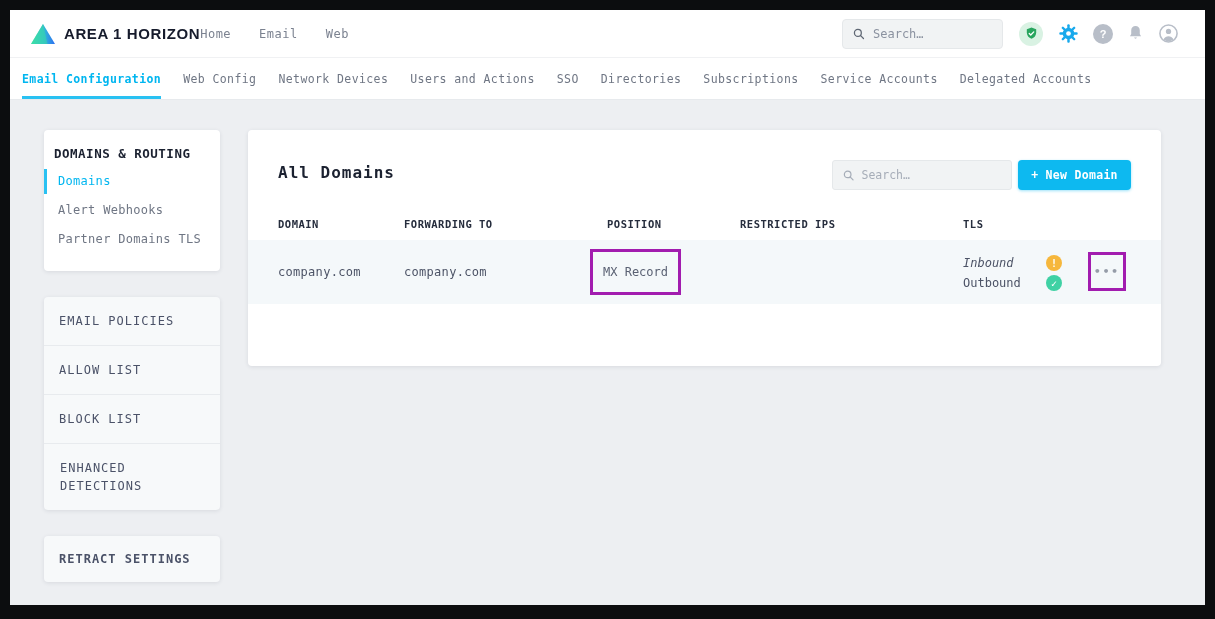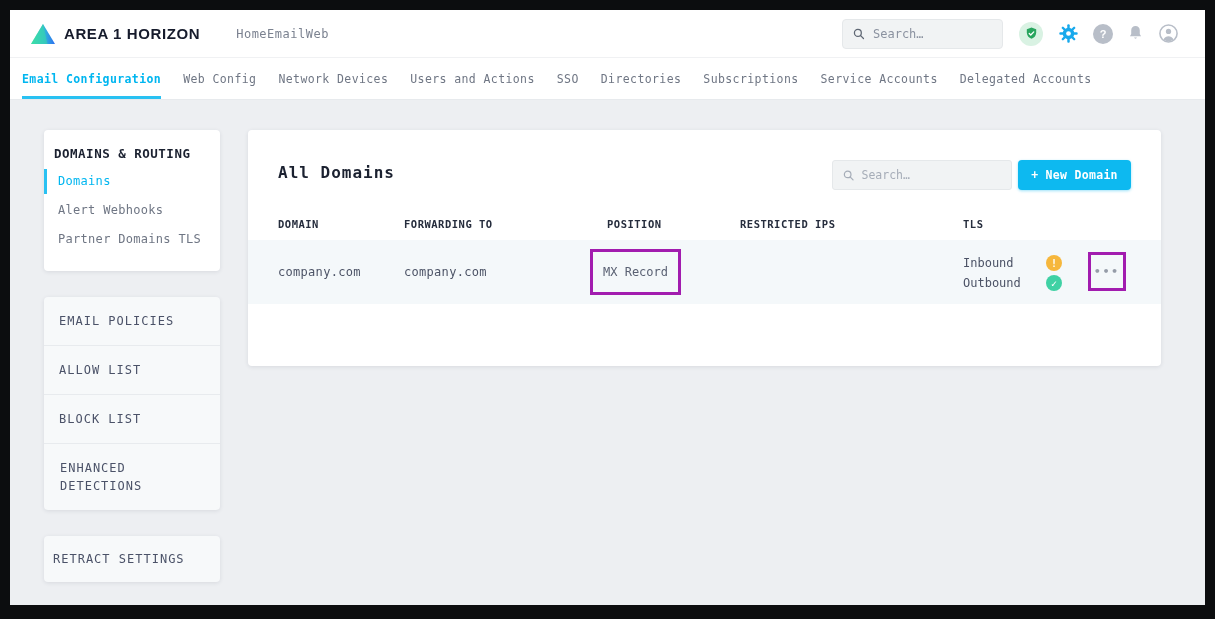--- a/index.html
+++ b/index.html
@@ -6,21 +6,21 @@
   html,body { width:1215px; height:619px; }
   body { font-family:"DejaVu Sans Mono", monospace; background:#0c0d0f; }
 
   .frame { position:relative; width:1215px; height:619px; background:#0c0d0f; padding:10px 10px 14px 10px; }
   .app { position:relative; width:1195px; height:595px; background:#edeff2; overflow:hidden; }
 
   
   .header { display:flex; align-items:center; height:48px; background:#ffffff; padding:0 26px 0 20px; border-bottom:1px solid #f0f1f3; }
   .logo { display:flex; align-items:center; gap:8px; }
   .logo-text { font-family:"Liberation Sans", sans-serif; font-weight:700; font-size:15px; letter-spacing:.6px; color:#161b2c; }
-  .top-nav { display:flex; margin-left:36px; }
+  .top-nav { display:flex; gap:28px; }
   .top-nav-link { font-size:12px; letter-spacing:.5px; color:#7b8290; cursor:pointer; }
   .top-search { margin-left:auto; display:flex; align-items:center; gap:8px; width:161px; height:30px; background:#f1f3f4; border:1px solid #e5e8ea; border-radius:4px; padding:0 10px; }
   .top-search input { border:none; outline:none; background:transparent; width:100%; font-family:"DejaVu Sans Mono", monospace; font-size:12px; color:#4c5366; }
   .top-search input::placeholder { color:#8b92a0; }
   .hdr-icons { display:flex; align-items:center; gap:13px; margin-left:16px; }
   .icon-badge { width:24px; height:24px; border-radius:50%; display:flex; align-items:center; justify-content:center; }
   .shield-bg { background:#d9f2e3; }
   .help-badge { width:20px; height:20px; border-radius:50%; background:#b8bec8; color:#fff; font-size:11px; font-weight:700; display:flex; align-items:center; justify-content:center; font-family:"Liberation Sans", sans-serif; }
 
   
@@ -38,21 +38,21 @@
   .routing-title { font-size:12.5px; font-weight:700; letter-spacing:.5px; color:#1b2130; padding:8px 14px 6px 10px; }
   .routing-item { position:relative; font-size:12px; letter-spacing:.3px; color:#6f7684; line-height:29px; padding-left:14px; cursor:pointer; white-space:nowrap; }
   .routing-item.active { color:#00b6f0; }
   .routing-item.active::before { content:""; position:absolute; left:0; top:2px; bottom:2px; width:3px; background:#29c1f2; }
 
   .card-sections { top:197px; background:#f7f9fa; }
   .side-section { font-size:12px; letter-spacing:1px; color:#4b5268; padding:15px 15px; border-bottom:1px solid #e8ebee; cursor:pointer; line-height:18px; }
   .side-section:last-child { border-bottom:none;padding-left:16px; }
 
   .card-retract { top:436px; height:46px; background:#f7f9fa; display:flex; align-items:center; }
-  .retract-label { font-size:12px; letter-spacing:1px; color:#4b5268; padding-left:9px; cursor:pointer; }
+  .retract-label { font-size:12px; letter-spacing:1px; color:#4b5268; padding-left:15px; cursor:pointer;font-weight:bold; }
 
   
   .main-card { position:absolute; left:238px; top:30px; width:913px; height:236px; background:#ffffff; border-radius:4px; box-shadow:0 1px 4px rgba(30,40,60,.10); }
   .main-title { position:absolute; left:30px; top:33px; font-size:16px; font-weight:700; letter-spacing:1px; color:#1b2130; }
   .main-search { position:absolute; left:584px; top:30px; display:flex; align-items:center; gap:7px; width:180px; height:30px; background:#f1f3f4; border:1px solid #e5e8ea; border-radius:3px; padding:0 10px; }
   .main-search input { border:none; outline:none; background:transparent; width:100%; font-family:"DejaVu Sans Mono", monospace; font-size:11.5px; color:#4c5366; }
   .main-search input::placeholder { color:#a6adb8; }
   .new-domain-btn { position:absolute; left:770px; top:30px; width:113px; height:30px; background:#0db9f0; color:#ffffff; border:none; border-radius:4px; font-family:"DejaVu Sans Mono", monospace; font-size:11.5px; font-weight:700; letter-spacing:.3px; cursor:pointer; box-shadow:0 1px 3px rgba(13,185,240,.4); }
 
   .thead { position:absolute; top:82px; left:0; right:0; height:28px; }
@@ -62,21 +62,21 @@
 
   .col-0 { left:30px; } .col-1 { left:156px; } .col-2 { left:359px; } .col-3 { left:492px; } .col-4 { left:715px; }
 
   .hl-box { position:absolute; border:3px solid #a21caf; }
   .pos-box { left:342px; top:9px; width:91px; height:46px; display:flex; align-items:center; justify-content:center; }
   .pos-box span { font-size:12px; color:#5a6173; }
   .menu-box { left:840px; top:12px; width:38px; height:39px; display:flex; align-items:center; justify-content:center; cursor:pointer; }
   .menu-dots { font-size:11px; font-weight:700; letter-spacing:2px; color:#959ca8; line-height:1; }
 
   .tls-line { position:absolute; left:715px; height:18px; line-height:18px; font-size:12px; color:#4c5366; }
-  .tls-in { top:14px; } .tls-out { top:34px; }
+  .tls-in { top:14px;font-style:italic; } .tls-out { top:34px; }
   .status-dot { position:absolute; left:798px; width:16px; height:16px; border-radius:50%; display:flex; align-items:center; justify-content:center; color:#fff; font-size:10px; font-weight:700; }
   .status-warning { background:#f6b73c; }
   .status-ok { background:#3fd1a4; }
   .dot-in { top:15px; } .dot-out { top:35px; }
 </style>
 </head>
 <body>
 
 <div class="frame">
   <div class="app">

